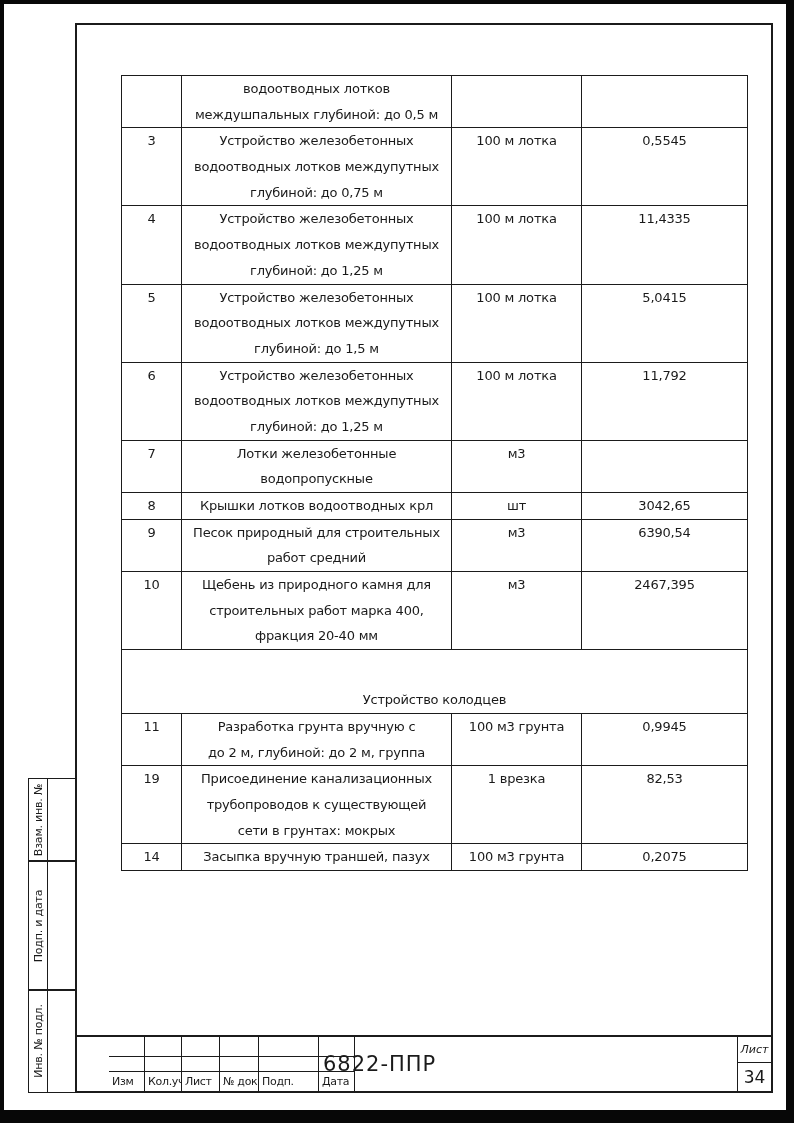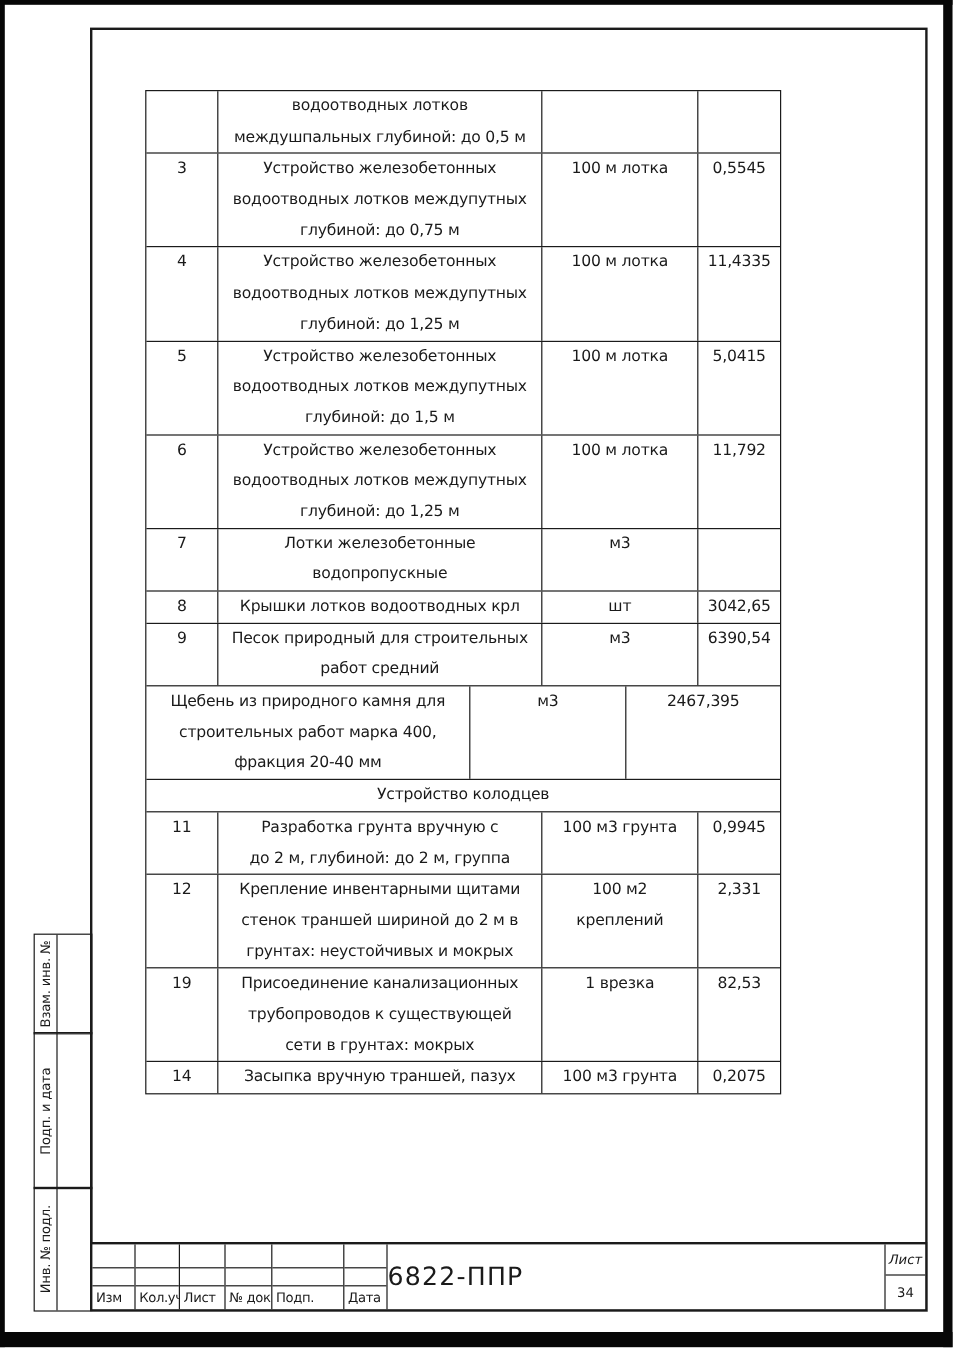--- a/index.html
+++ b/index.html
@@ -20,34 +20,34 @@
   .edge.bottom{left:0;top:1110px;width:794px;height:13px;}
 
   
   .frame{
     position:absolute;left:75px;top:23px;width:698px;height:1070px;
     border:2.4px solid #1b1b1b;box-sizing:border-box;
   }
 
   
   .worktable{
-    position:absolute;left:121px;top:75px;width:530px;
+    position:absolute;left:121px;top:75px;width:627px;
     border:1.8px solid #1b1b1b;box-sizing:border-box;
     font-size:13px;letter-spacing:-0.2px;
   }
   .trow{display:flex;}
   .trow + .trow{border-top:1.6px solid #1b1b1b;}
   .cell{box-sizing:border-box;text-align:center;padding:0;}
   .cell.num{width:60px;border-right:1.6px solid #1b1b1b;}
   .cell.desc{width:270px;border-right:1.6px solid #1b1b1b;}
   .cell.unit{width:130px;border-right:1.6px solid #1b1b1b;}
   .cell.qty{flex:1;}
   .tline{height:25.7px;line-height:25.7px;white-space:nowrap;overflow:visible;}
   .section-row{justify-content:center;}
-  .section-label{height:25.7px;line-height:25.7px;text-align:center;width:100%;}
+  .section-label{height:25.7px;line-height:25.7px;text-align:center;width:100%;margin-top:37px;}
 
   
   .sidebox{
     position:absolute;left:28px;width:49px;
     border:1.8px solid #1b1b1b;box-sizing:border-box;
     display:flex;
   }
   .sidebox .labelcol{
     width:19px;border-right:1.6px solid #1b1b1b;box-sizing:border-box;
     position:relative;
@@ -60,36 +60,36 @@
   .sidebox .valuecol{flex:1;}
   .sidebox.b1{top:778px;height:84px;}
   .sidebox.b2{top:860.2px;height:131px;}
   .sidebox.b3{top:989.4px;height:104px;}
 
   
   .titleblock{
     position:absolute;left:75px;top:1035px;width:698px;height:58px;
     border:2.2px solid #1b1b1b;box-sizing:border-box;background:#fff;
   }
-  .revgrid{position:absolute;left:0;top:0;height:100%;display:flex;}
+  .revgrid{position:absolute;left:0;top:0;height:100%;display:flex;padding-left:32px;}
   .revcol{display:flex;flex-direction:column;border-right:1.6px solid #1b1b1b;box-sizing:border-box;}
   .revcol .r1{height:20px;border-bottom:1.6px solid #1b1b1b;box-sizing:border-box;}
   .revcol .r2{height:15px;border-bottom:1.6px solid #1b1b1b;box-sizing:border-box;}
   .revcol .r3{flex:1;display:flex;align-items:center;padding-left:3px;
     font-size:11px;white-space:nowrap;overflow:hidden;letter-spacing:-0.3px;}
   .maincell{
     position:absolute;left:246px;top:0;width:415px;height:100%;
     display:flex;align-items:center;justify-content:flex-start;
     border-right:1.8px solid #1b1b1b;box-sizing:border-box;
     font-size:21px;letter-spacing:1px;
   }
   .sheetcol{position:absolute;left:661px;top:0;right:0;height:100%;display:flex;flex-direction:column;}
   .sheetlabel{height:26px;border-bottom:1.8px solid #1b1b1b;box-sizing:border-box;
     display:flex;align-items:center;justify-content:center;font-size:11px;font-style:italic;}
-  .sheetnum{flex:1;display:flex;align-items:center;justify-content:center;font-size:11px;}
+  .sheetnum{flex:1;display:flex;align-items:center;justify-content:center;font-size:17px;}
 </style>
 </head>
 <body>
 
 <div class="page">
 
   <div class="edge top"></div>
   <div class="edge left"></div>
   <div class="edge right"></div>
   <div class="edge bottom"></div>
@@ -205,20 +205,23 @@
           <div class="tline">работ средний</div>
         </div>
         <div class="cell unit">
           <div class="tline">м3</div>
         </div>
         <div class="cell qty">
           <div class="tline">6390,54</div>
         </div>
       </div>
       <div class="trow">
+        <div class="cell num">
+          <div class="tline">10</div>
+        </div>
         <div class="cell desc">
           <div class="tline">Щебень из природного камня для</div>
           <div class="tline">строительных работ марка 400,</div>
           <div class="tline">фракция 20-40 мм</div>
         </div>
         <div class="cell unit">
           <div class="tline">м3</div>
         </div>
         <div class="cell qty">
           <div class="tline">2467,395</div>
@@ -233,37 +236,20 @@
         </div>
         <div class="cell desc">
           <div class="tline">Разработка грунта вручную с</div>
           <div class="tline">до 2 м, глубиной: до 2 м, группа</div>
         </div>
         <div class="cell unit">
           <div class="tline">100 м3 грунта</div>
         </div>
         <div class="cell qty">
           <div class="tline">0,9945</div>
-        </div>
-      </div>
-      <div class="trow">
-        <div class="cell num">
-          <div class="tline">12</div>
-        </div>
-        <div class="cell desc">
-          <div class="tline">Крепление инвентарными щитами</div>
-          <div class="tline">стенок траншей шириной до 2 м в</div>
-          <div class="tline">грунтах: неустойчивых и мокрых</div>
-        </div>
-        <div class="cell unit">
-          <div class="tline">100 м2</div>
-          <div class="tline">креплений</div>
-        </div>
-        <div class="cell qty">
-          <div class="tline">2,331</div>
         </div>
       </div>
       <div class="trow">
         <div class="cell num">
           <div class="tline">19</div>
         </div>
         <div class="cell desc">
           <div class="tline">Присоединение канализационных</div>
           <div class="tline">трубопроводов к существующей</div>
           <div class="tline">сети в грунтах: мокрых</div>

